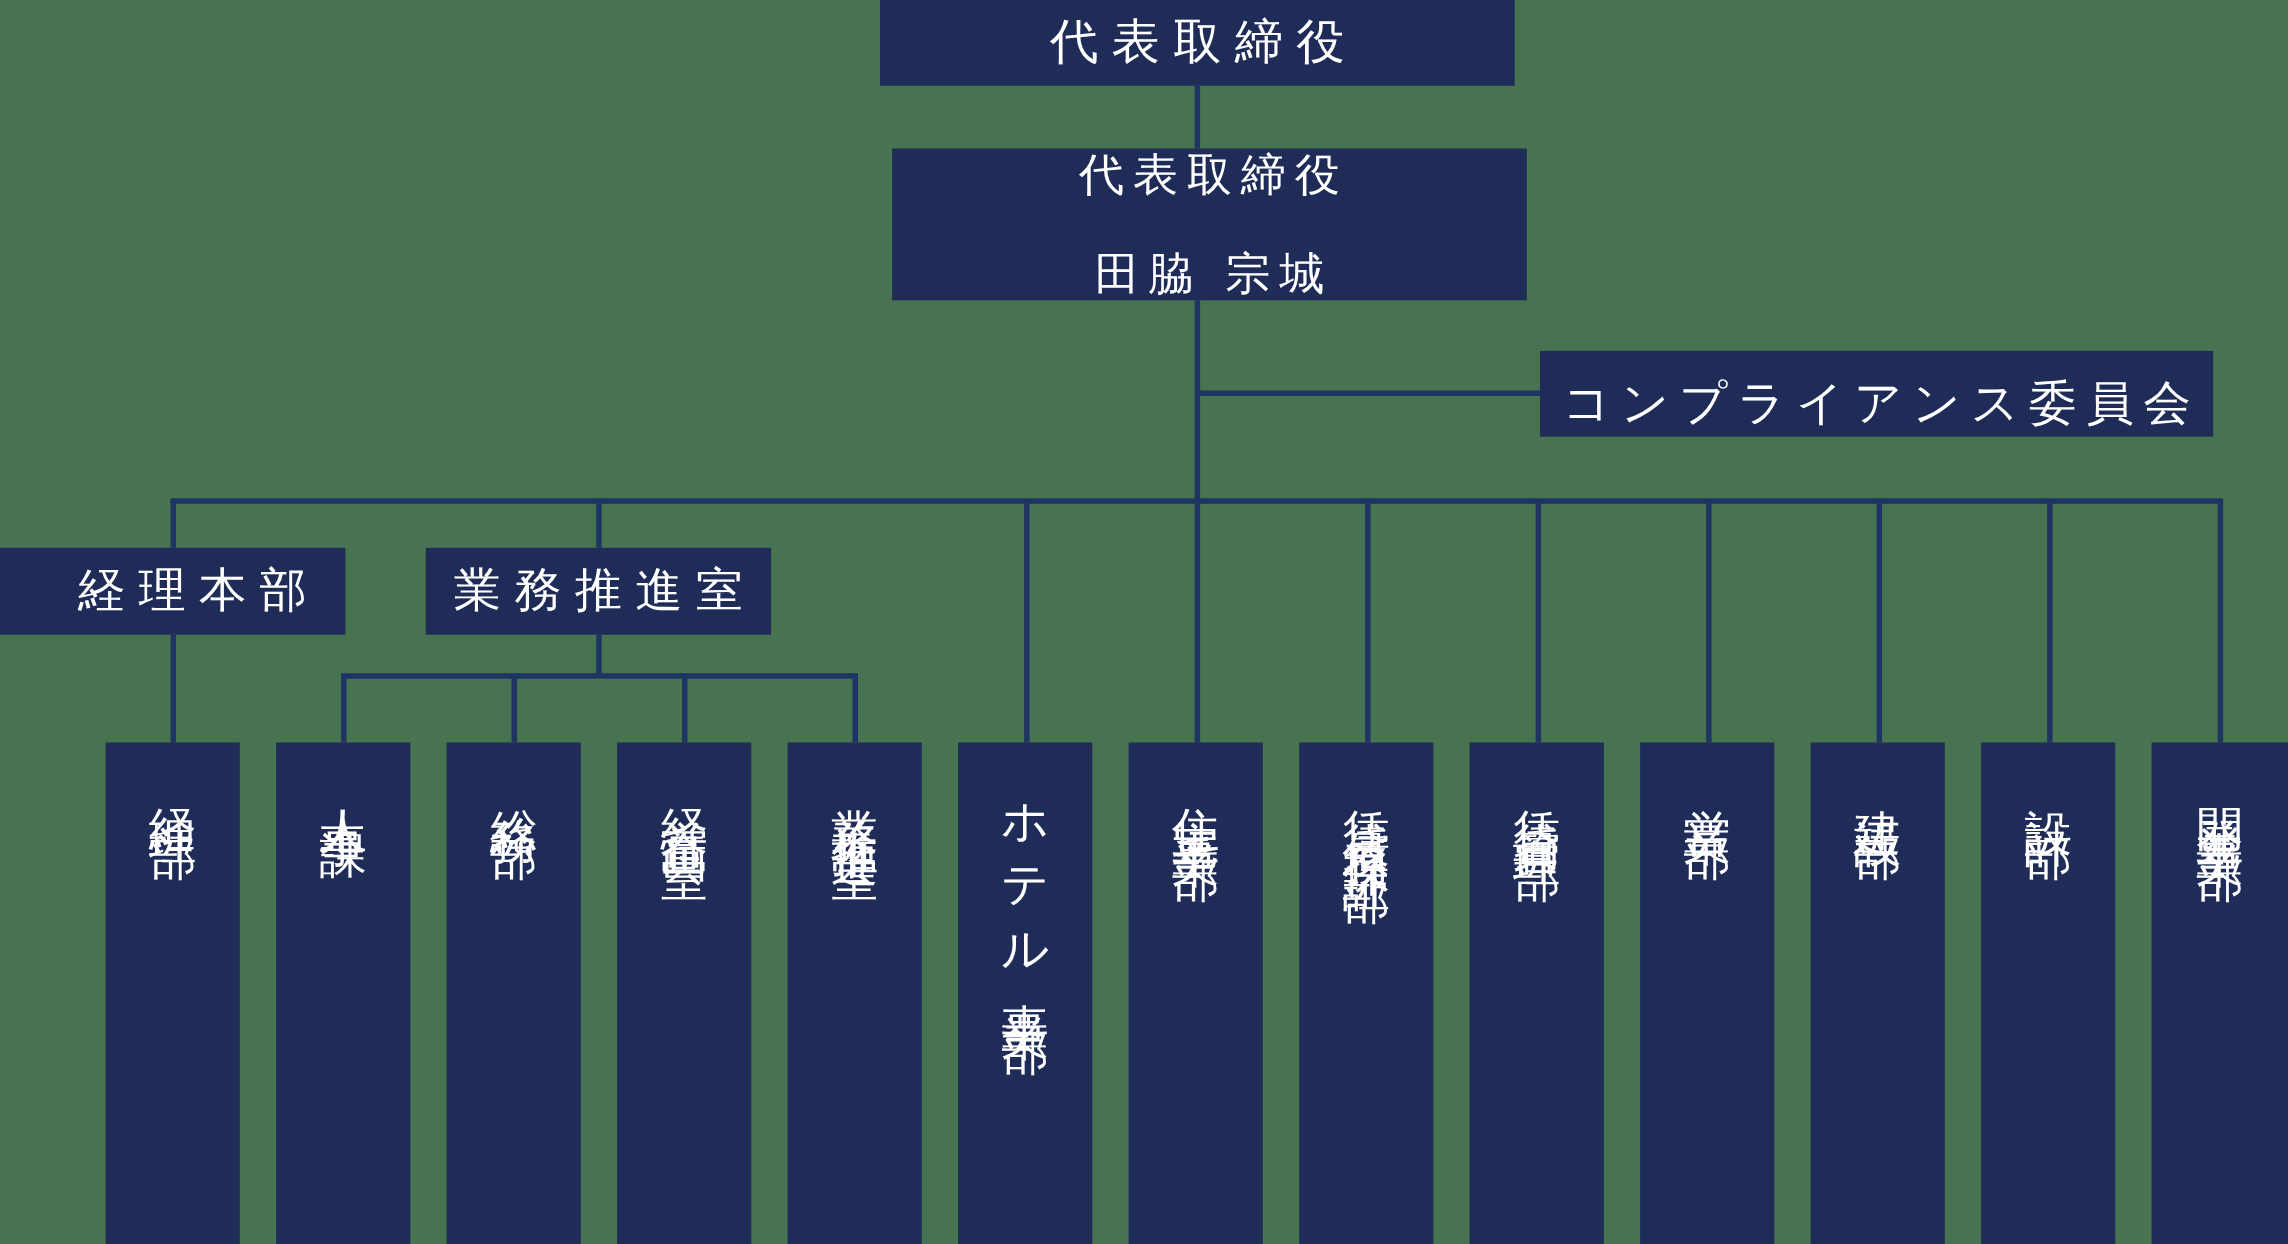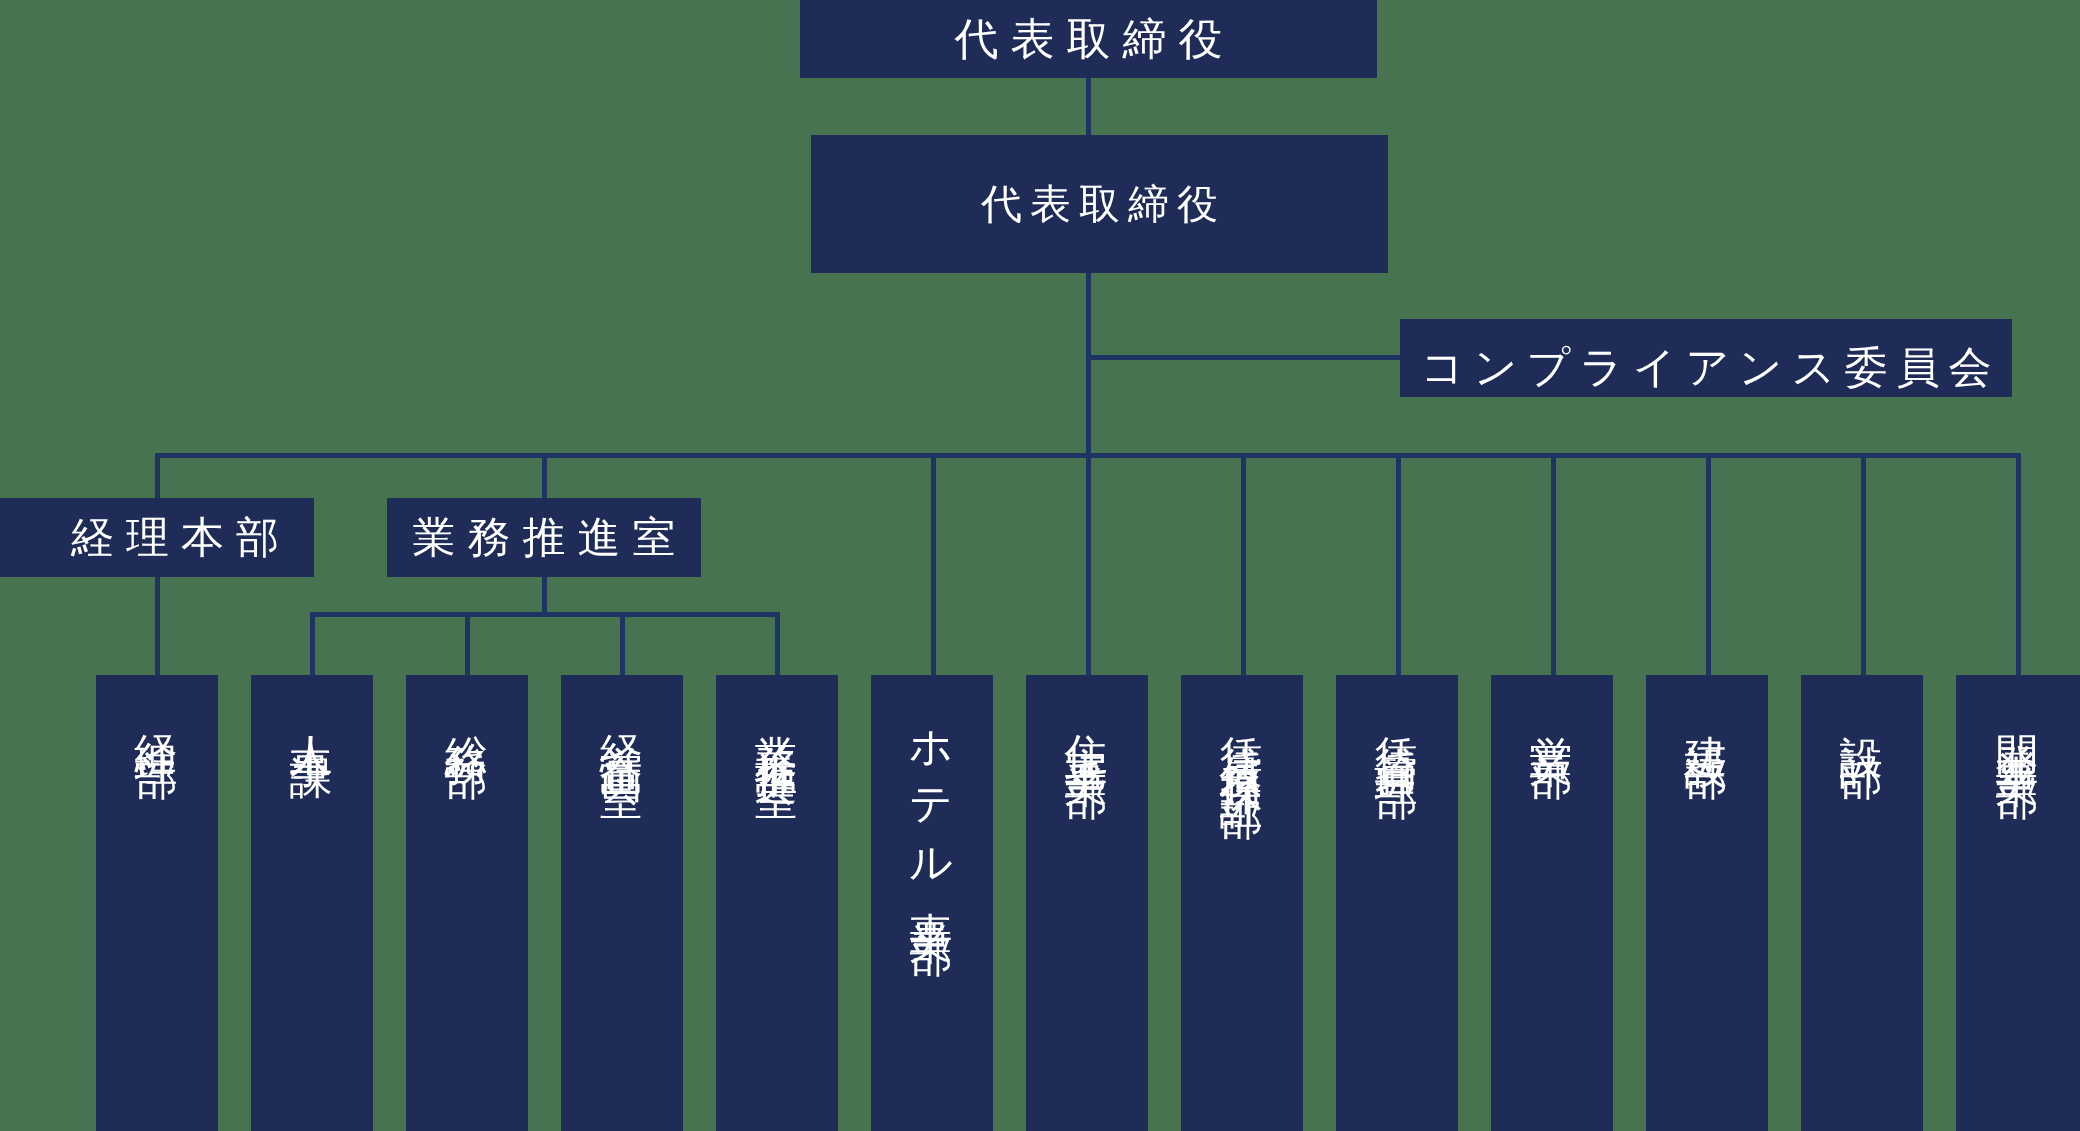--- a/index.html
+++ b/index.html
@@ -72,20 +72,21 @@
   <div class="line" style="left:464.5px;top:614px;height:61px;width:5px;"></div>
   <div class="line" style="left:619.5px;top:614px;height:61px;width:5px;"></div>
   <div class="line" style="left:774.5px;top:614px;height:61px;width:5px;"></div>
 
   <div class="node board">
     <span class="hlabel">代表取締役</span>
   </div>
 
   <div class="node president">
     <span class="pline">代表取締役</span>
+    <span class="pline">田脇 宗城</span>
   </div>
 
   <div class="node compliance">
     <span class="hlabel">コンプライアンス委員会</span>
   </div>
 
   <div class="node division div-keiri">
     <span class="hlabel" style="font-size:43px;">経理本部</span>
   </div>
 

